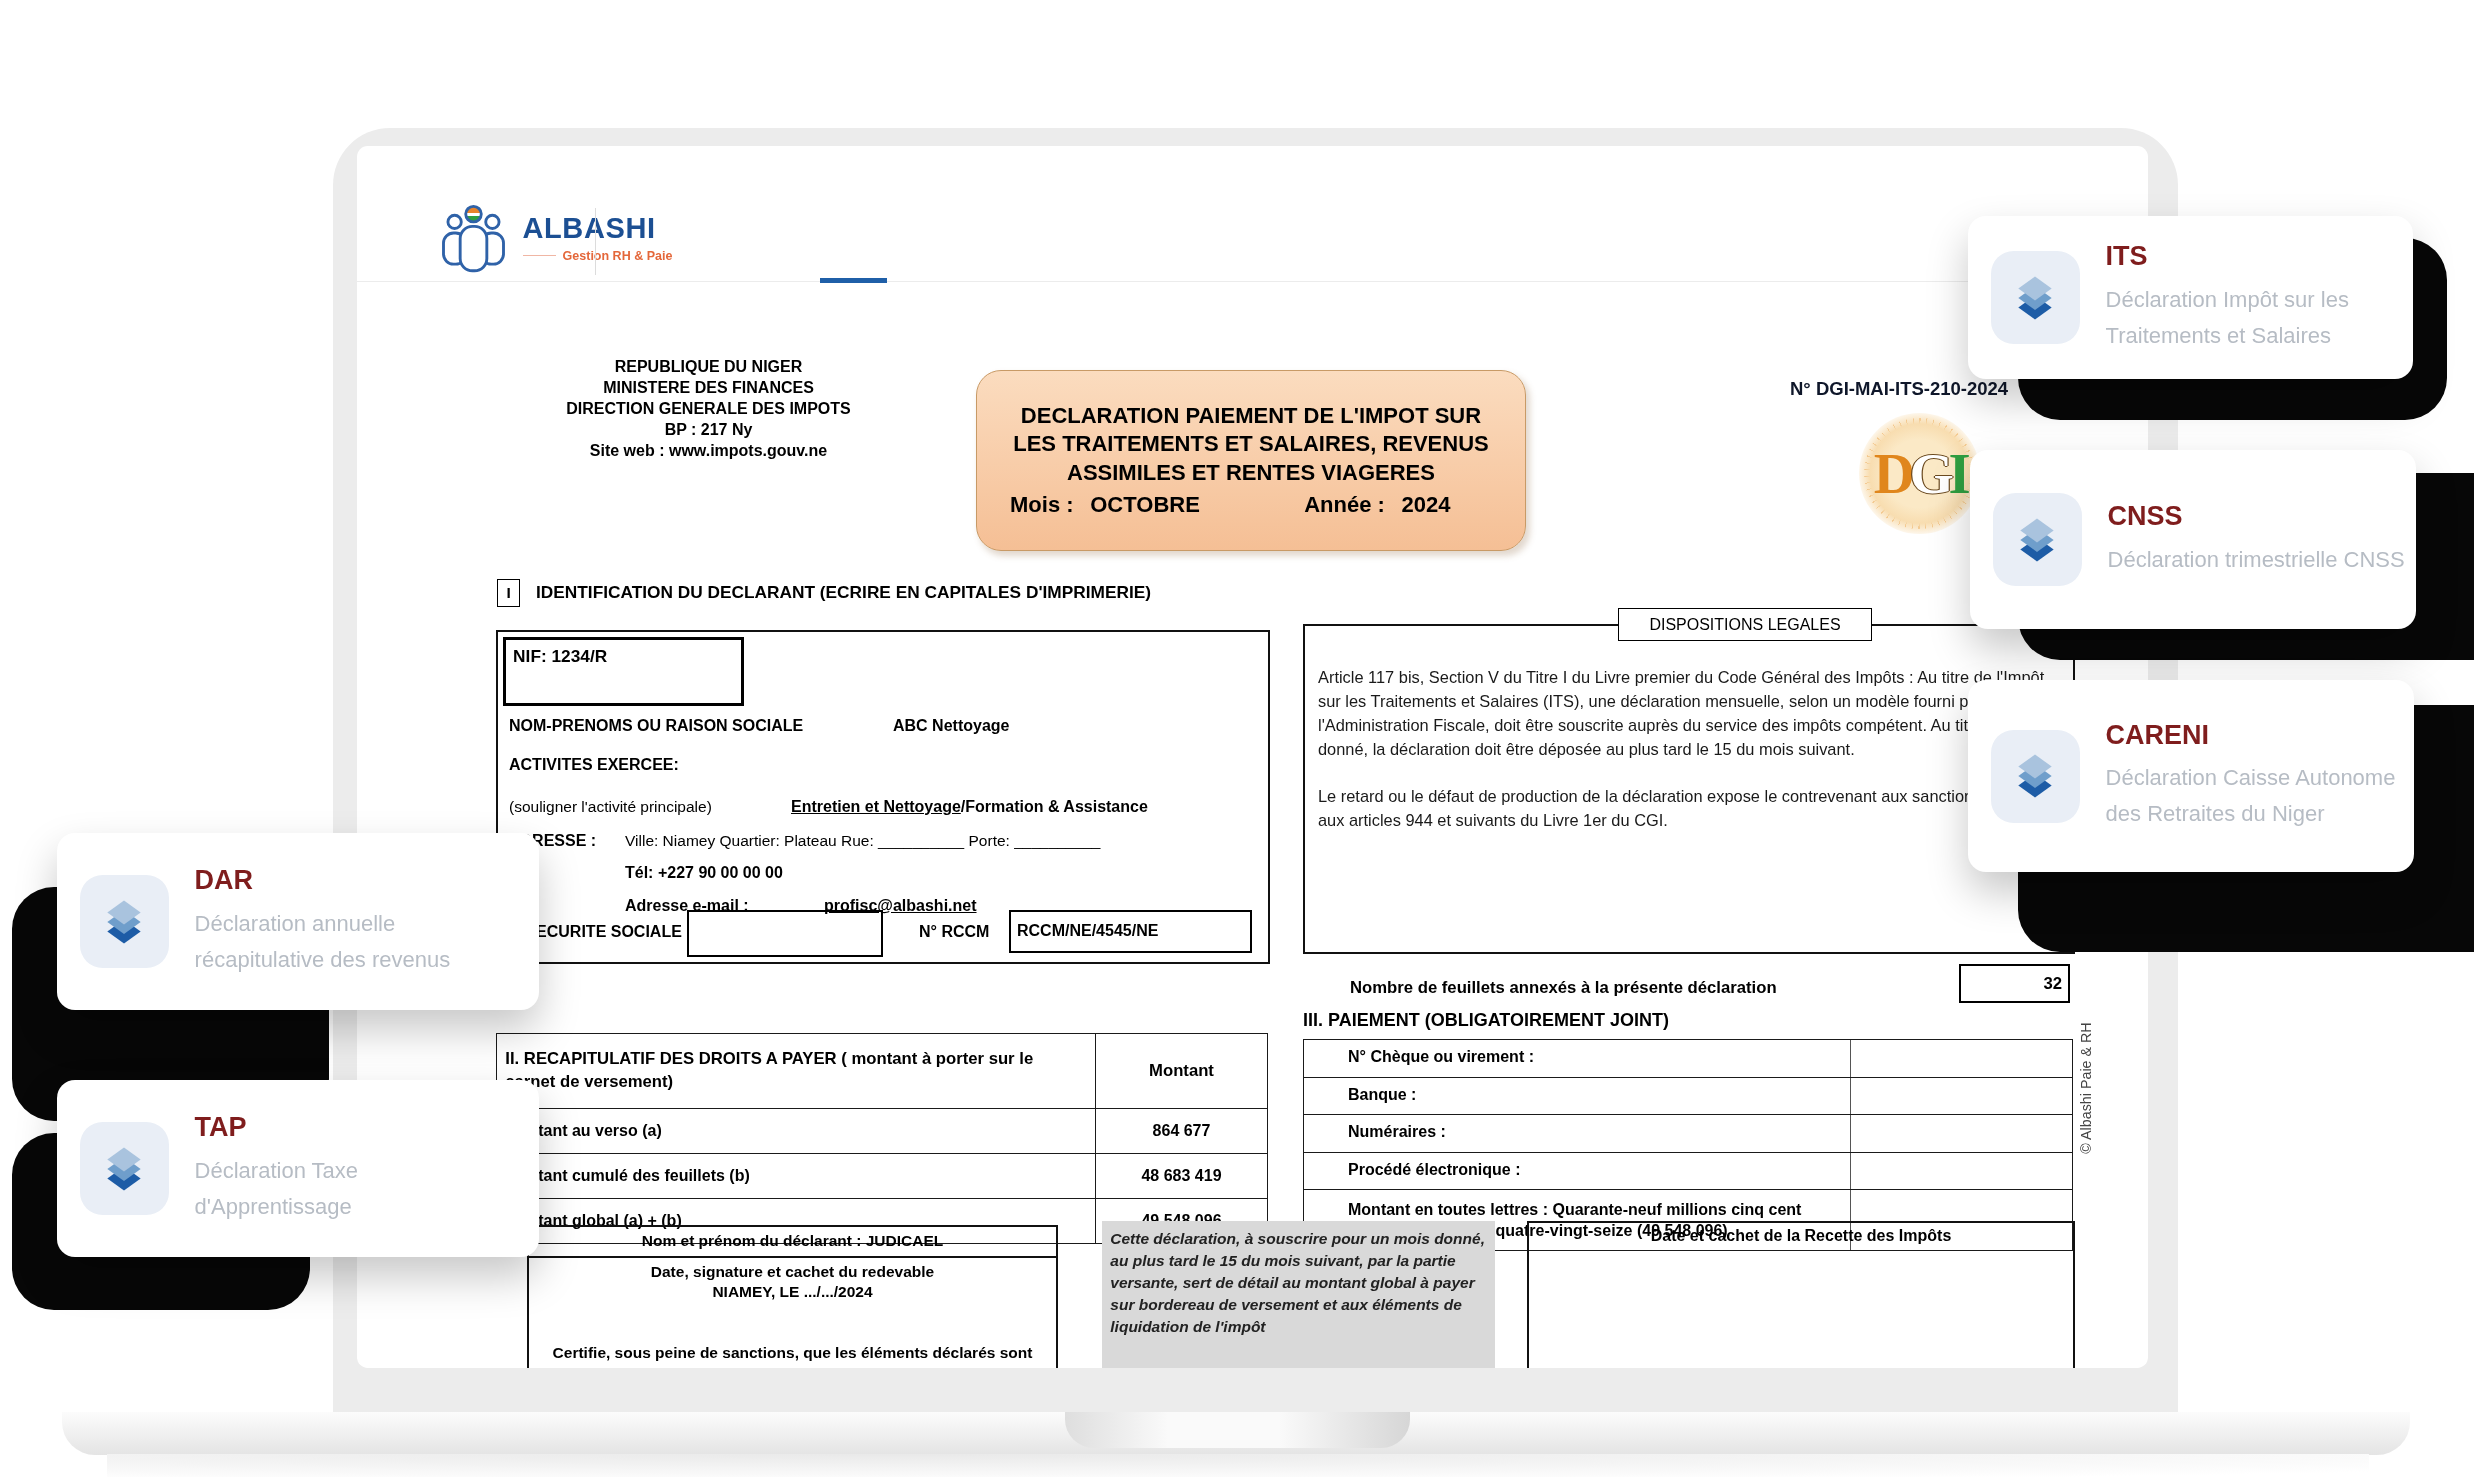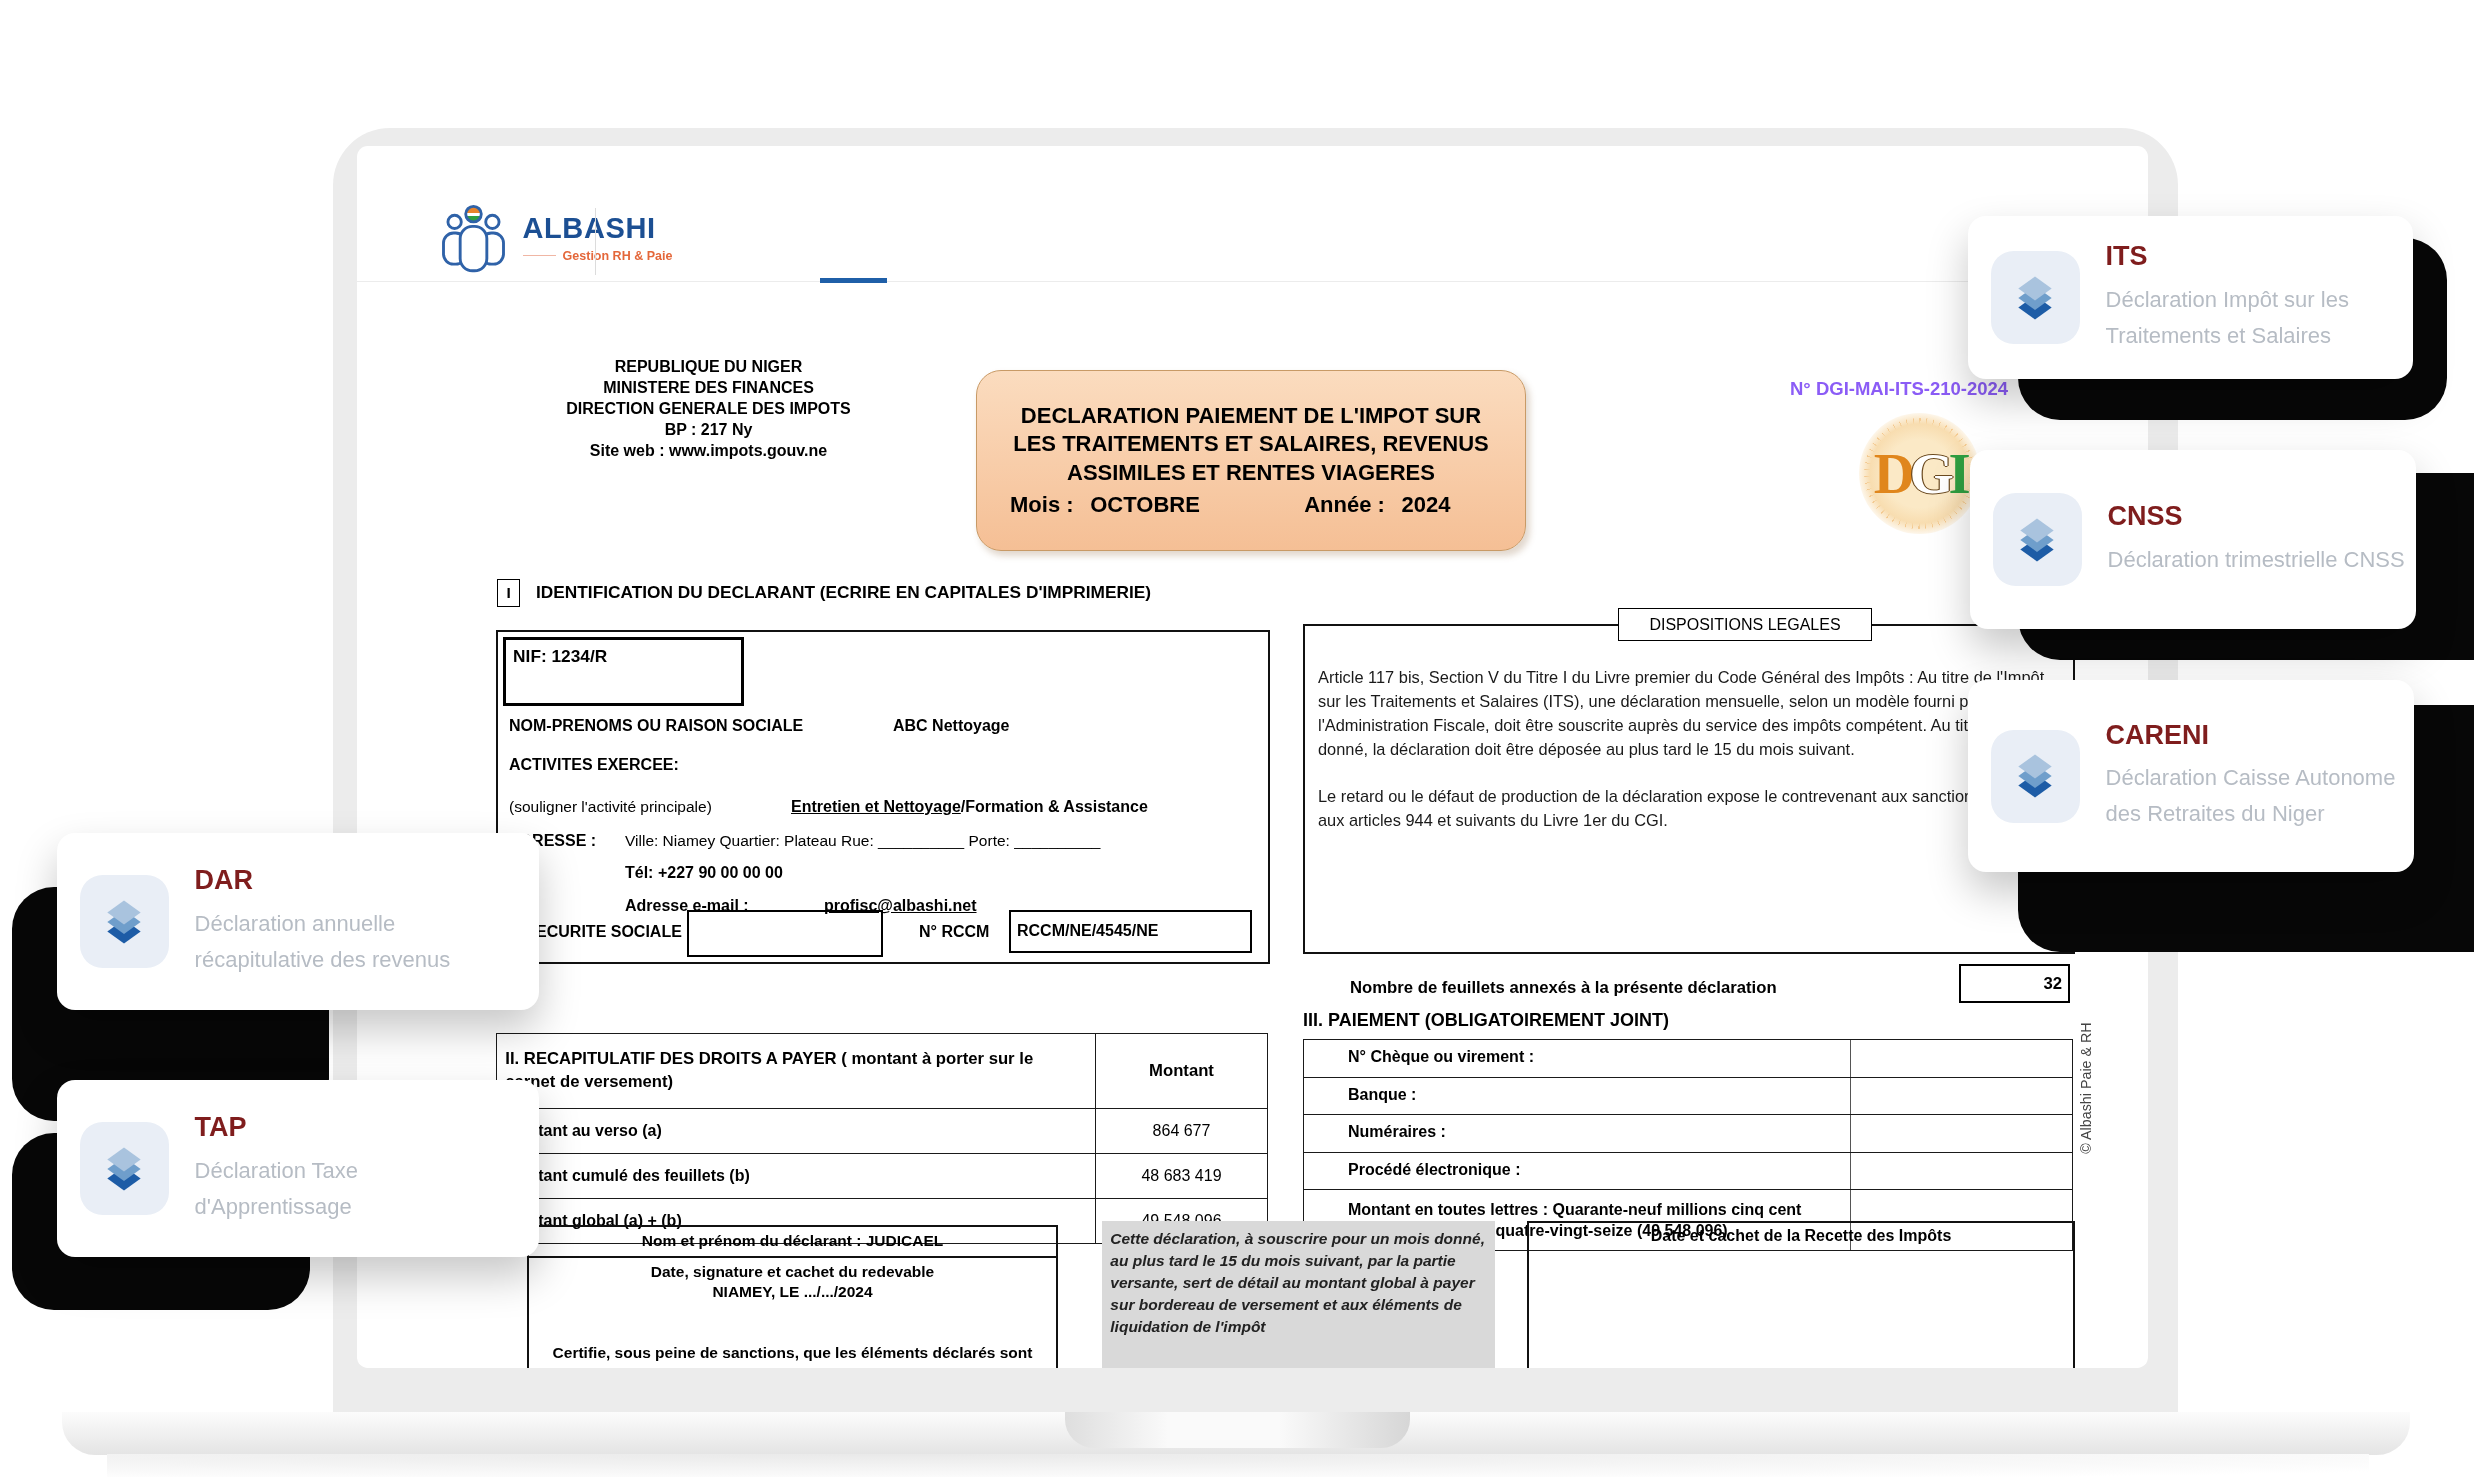--- a/index.html
+++ b/index.html
@@ -52,21 +52,21 @@
   
   .doc{color:#000;}
   .hdr-left{left:149px;top:210px;width:405px;text-align:center;font-size:16px;font-weight:bold;line-height:21px;}
   .title-box{
     left:619px;top:224px;width:548px;height:179px;border:1.8px solid #c89a66;border-radius:25px;
     background:linear-gradient(180deg,#fbdcbf,#f5bf95);box-shadow:3.6px 4.8px 6px rgba(140,100,60,.25);
     display:flex;flex-direction:column;justify-content:center;align-items:center;
     font-size:22px;font-weight:bold;line-height:28.6px;text-align:center;
   }
   .title-mois{display:flex;gap:16.7px;margin-top:3.6px;align-self:flex-start;padding-left:33px;}
-  .ref-red{left:1433px;top:232px;font-size:18.5px;font-weight:bold;color:#8b5cf6;white-space:nowrap;}
+  .ref-red{left:1433px;top:232px;font-size:18.5px;font-weight:bold;color:#0f172a;white-space:nowrap;}
   .dgi{left:1485px;top:250px;width:155px;height:155px;}
   .dgi-rays{position:absolute;inset:0;border-radius:50%;
     background:repeating-conic-gradient(rgba(232,152,64,.95) 0deg 1.1deg,rgba(232,152,64,0) 1.1deg 7.2deg);
     -webkit-mask:radial-gradient(circle,transparent 0 30%,#000 31% 50%,transparent 51%);
             mask:radial-gradient(circle,transparent 0 30%,#000 31% 50%,transparent 51%);}
   .dgi-glow{position:absolute;inset:16.7px;border-radius:50%;
     background:radial-gradient(circle,#fbe9c6 0 40%,#f8ddb0 58%,rgba(248,221,176,0) 75%);}
   .dgi-word{position:absolute;inset:0;display:flex;align-items:center;justify-content:center;
     font-family:"Liberation Serif",serif;font-weight:bold;font-size:57px;letter-spacing:-5.4px;}
   .dgi-word .d{color:#e0861c;}
@@ -109,21 +109,21 @@
   .pay-lettres{line-height:21.4px;}
 
   .recap-table{left:139px;top:887px;width:770px;border:1.8px solid #1a1a1a;display:flex;flex-direction:column;}
   .recap-hrow{display:flex;}
   .recap-hleft{flex:1;padding:14.3px 8.3px;font-size:16.7px;font-weight:bold;line-height:22.6px;}
   .recap-hright{width:171px;border-left:1.8px solid #1a1a1a;display:flex;align-items:center;justify-content:center;
     font-size:16.7px;font-weight:bold;}
   .recap-row{display:flex;border-top:1.8px solid #1a1a1a;height:44px;}
   .recap-left{flex:1;display:flex;align-items:center;padding-left:8.3px;font-size:16px;font-weight:bold;}
   .recap-right{width:171px;border-left:1.8px solid #1a1a1a;display:flex;align-items:center;justify-content:center;
-    font-size:16px;font-weight:normal;}
+    font-size:16px;font-weight:bold;}
 
   .decl-box{left:170px;top:1079px;width:527px;height:333px;border:2.4px solid #111;}
   .decl-row1{border-bottom:2.4px solid #111;height:28.6px;display:flex;align-items:center;justify-content:center;
     font-size:15.5px;font-weight:bold;}
   .decl-mid{margin-top:4.8px;text-align:center;font-size:15.5px;font-weight:bold;line-height:20px;}
   .decl-certifie{position:absolute;left:0;top:117px;width:100%;text-align:center;font-size:15.5px;font-weight:bold;}
   .note-box{left:745px;top:1075px;width:393px;height:333px;background:#d9d9d9;
     font-size:15.5px;font-style:italic;font-weight:bold;color:#222;line-height:22px;
     padding:7.1px 8.3px;box-sizing:border-box;}
   .recette-box{left:1170px;top:1075px;width:544px;height:333px;border:2.4px solid #111;}

